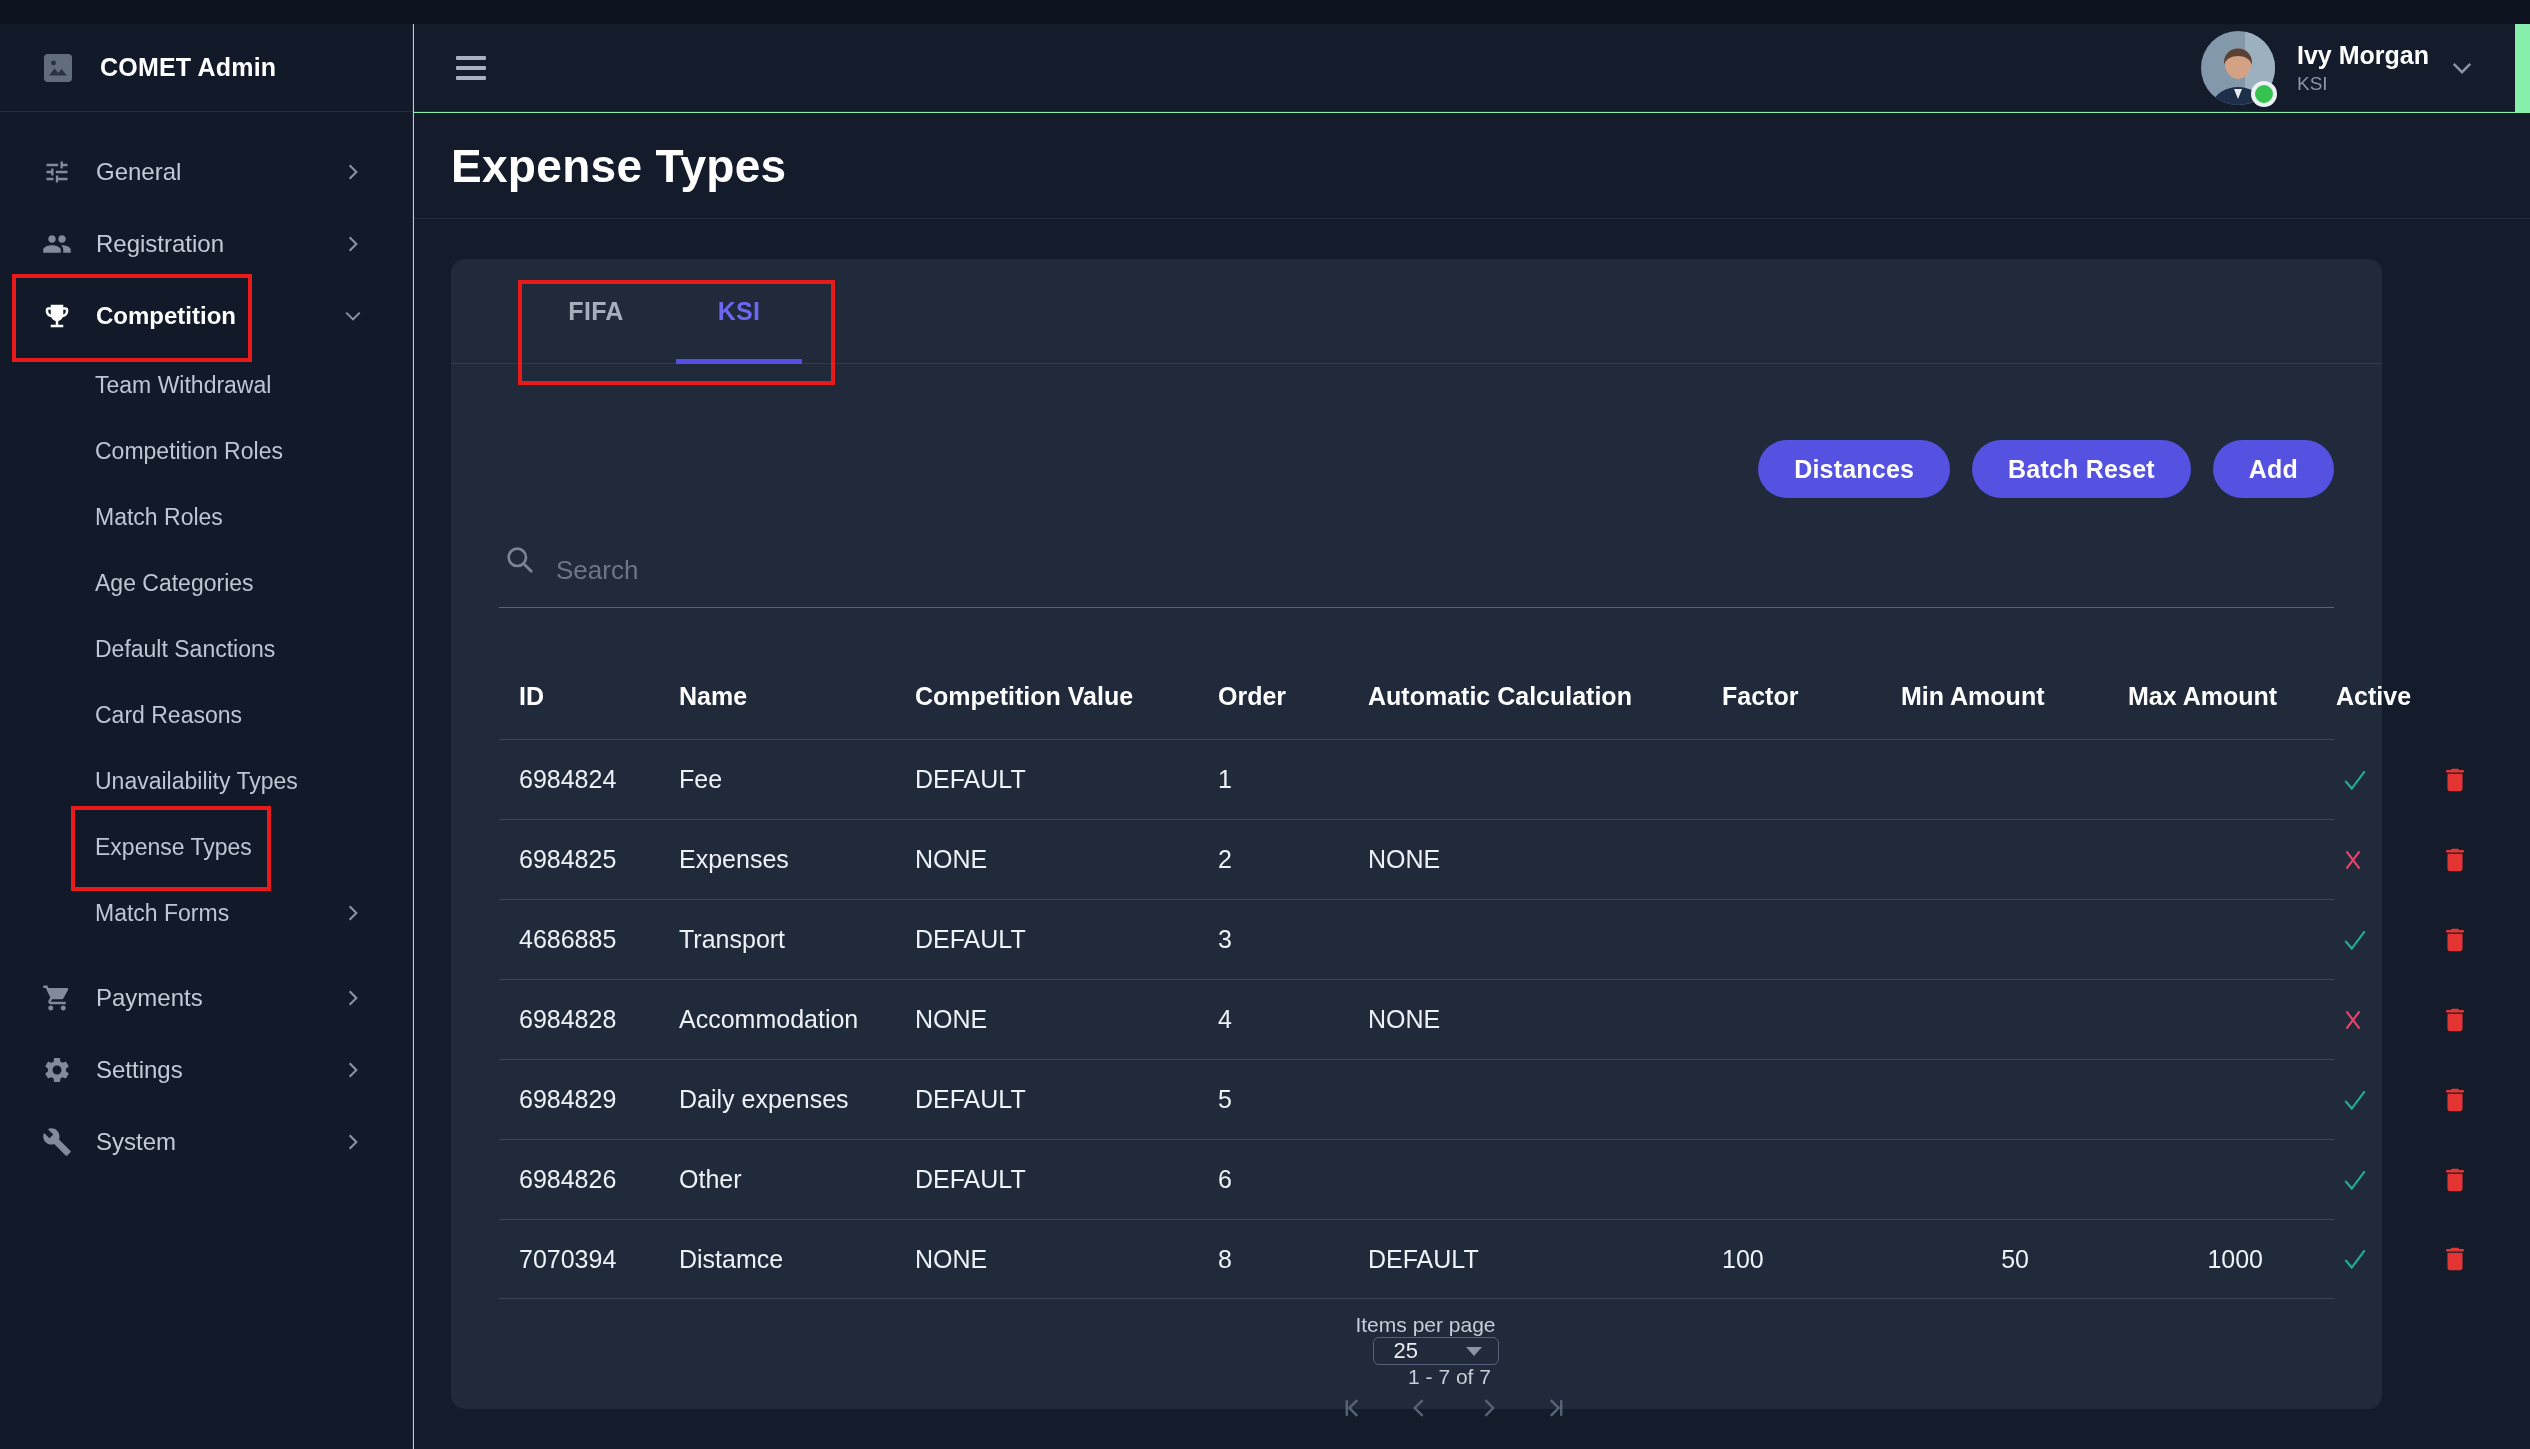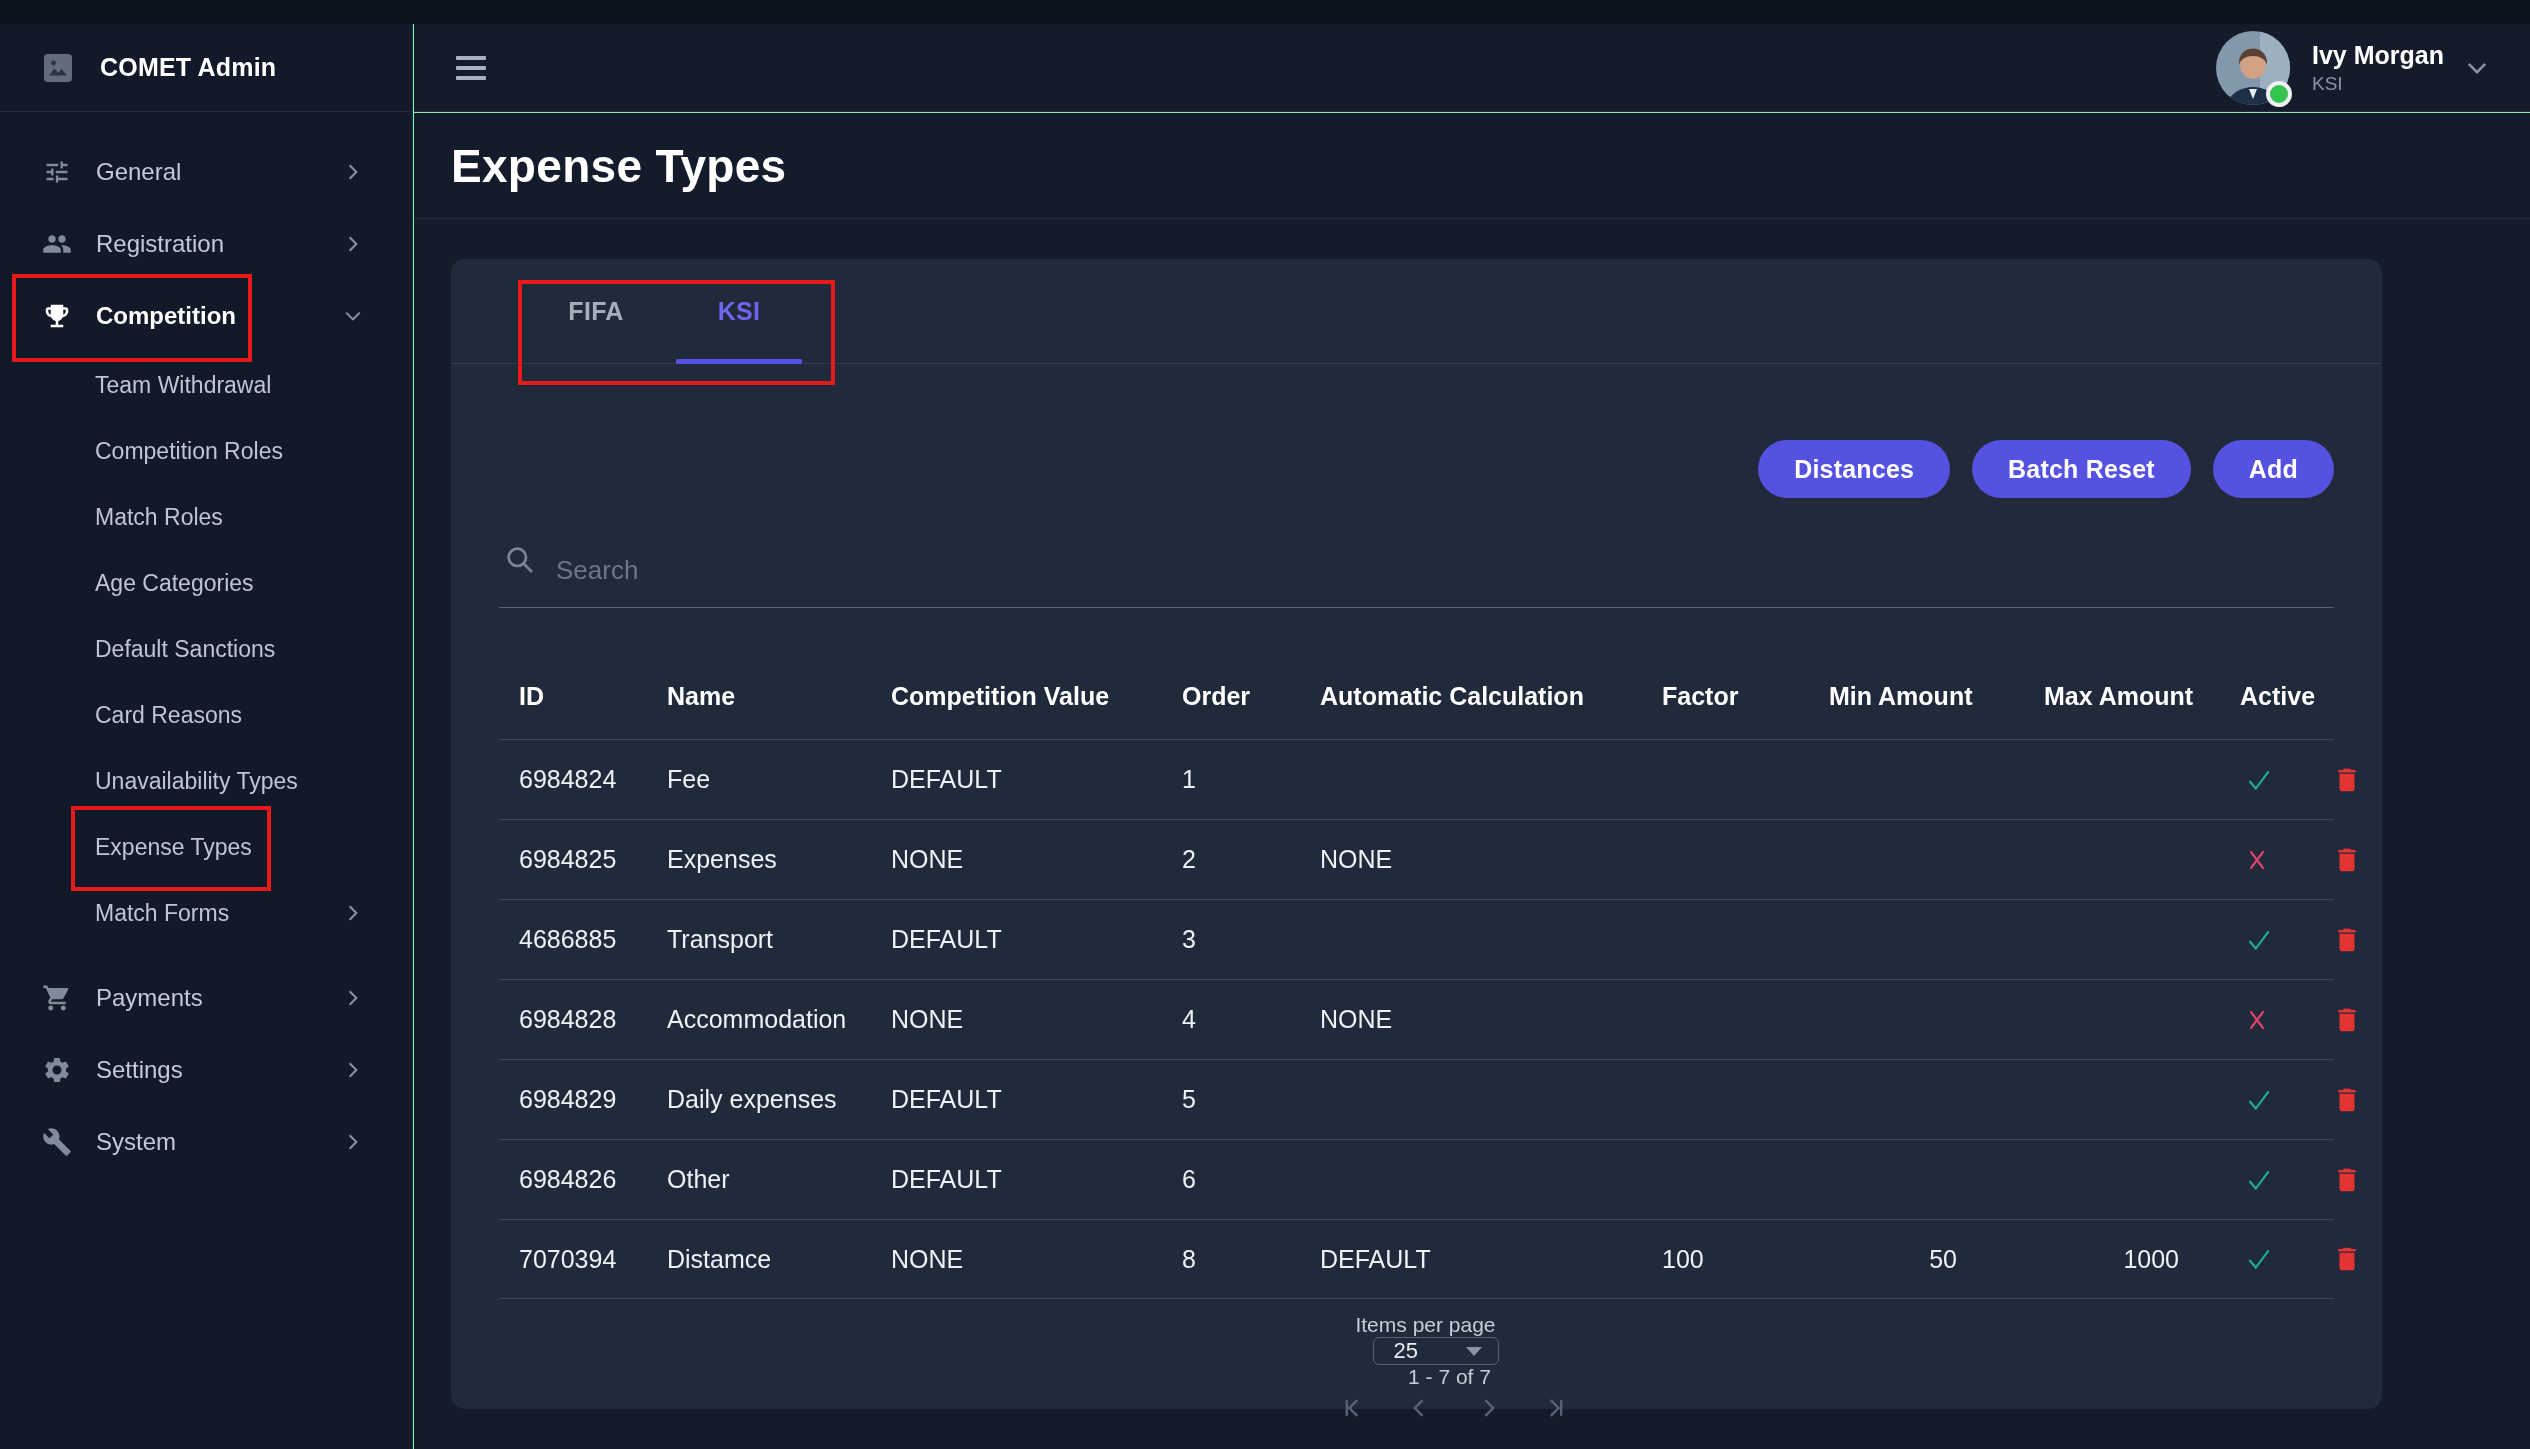--- a/index.html
+++ b/index.html
@@ -22,21 +22,21 @@
   .chev { margin-right:50px; display:flex; }
   .chev svg { display:block; }
   .chev.down svg { transform:rotate(90deg); }
 
   .nav-sub { height:66px; display:flex; align-items:center; padding-left:95px; cursor:pointer; }
   .nav-sub .nav-sub-label { color:#bfc6d2; font-size:23px; flex:1; }
   .nav-sub .chev { margin-right:50px; }
   .nav-group-gap { height:16px; }
 
   
-  .topbar { position:absolute; left:414px; right:0; top:0; height:88px; background:#141c2c; border-bottom:1px solid #232d3f; display:flex; align-items:center; z-index:4; }
+  .topbar { position:absolute; left:414px; right:15px; top:0; height:88px; background:#141c2c; border-bottom:1px solid #232d3f; display:flex; align-items:center; z-index:4; }
   .hamburger { margin-left:42px; display:flex; flex-direction:column; gap:6px; cursor:pointer; }
   .hamburger span { display:block; width:30px; height:4px; background:#a9b2c0; border-radius:1px; }
   .topbar-spacer { flex:1; }
   .user-block { display:flex; align-items:center; margin-right:42px; cursor:pointer; }
   .avatar-wrap { position:relative; width:74px; height:74px; flex:none; }
   .avatar-wrap svg { display:block; }
   .status-dot { position:absolute; right:-2px; bottom:-2px; width:26px; height:26px; border-radius:50%; background:#35c24e; border:4px solid #eef1f4; }
   .user-meta { margin-left:22px; }
   .user-name { color:#ffffff; font-size:25px; font-weight:700; line-height:1.2; }
   .user-org { color:#8b94a6; font-size:19px; margin-top:3px; }
@@ -64,21 +64,21 @@
   .btn { height:58px; border:none; border-radius:29px; background:#5551e1; color:#ffffff; font-family:"Liberation Sans",sans-serif; font-size:25px; font-weight:600; padding:0 36px; cursor:pointer; letter-spacing:.2px; }
 
   
   .search-row { margin-top:44px; height:64px; display:flex; border-bottom:1px solid #59637a; padding:0 2px 10px 5px; }
   .search-row svg { flex:none; }
   .search-input { background:transparent; border:none; outline:none; color:#e8ecf2; font-family:"Liberation Sans",sans-serif; font-size:26px; margin-left:20px; width:100%; }
   .search-input::placeholder { color:#6d7687; }
 
   
   .table { margin-top:46px; }
-  .thead, .trow { display:grid; grid-template-columns:148px 224px 291px 138px 342px 167px 215px 196px 92px auto; }
+  .thead, .trow { display:grid; grid-template-columns:148px 224px 291px 138px 342px 167px 215px 196px 92px auto;gap:12px; }
   .thead { height:85px; }
   .trow { height:80px; border-top:1px solid #3c4659; }
   .table-bottom { border-bottom:1px solid #3c4659; }
   .th { display:flex; align-items:center; color:#ffffff; font-size:25px; font-weight:700; padding-left:20px; }
   .td { display:flex; align-items:center; color:#eef1f6; font-size:25px; padding-left:20px; }
   .td-min { justify-content:flex-end; padding-right:67px; }
   .td-max { justify-content:flex-end; padding-right:41px; }
   .td-active { padding-left:24px; }
   .td-trash { justify-content:flex-end; padding-right:15px; }
   .check-icon { display:none; }

